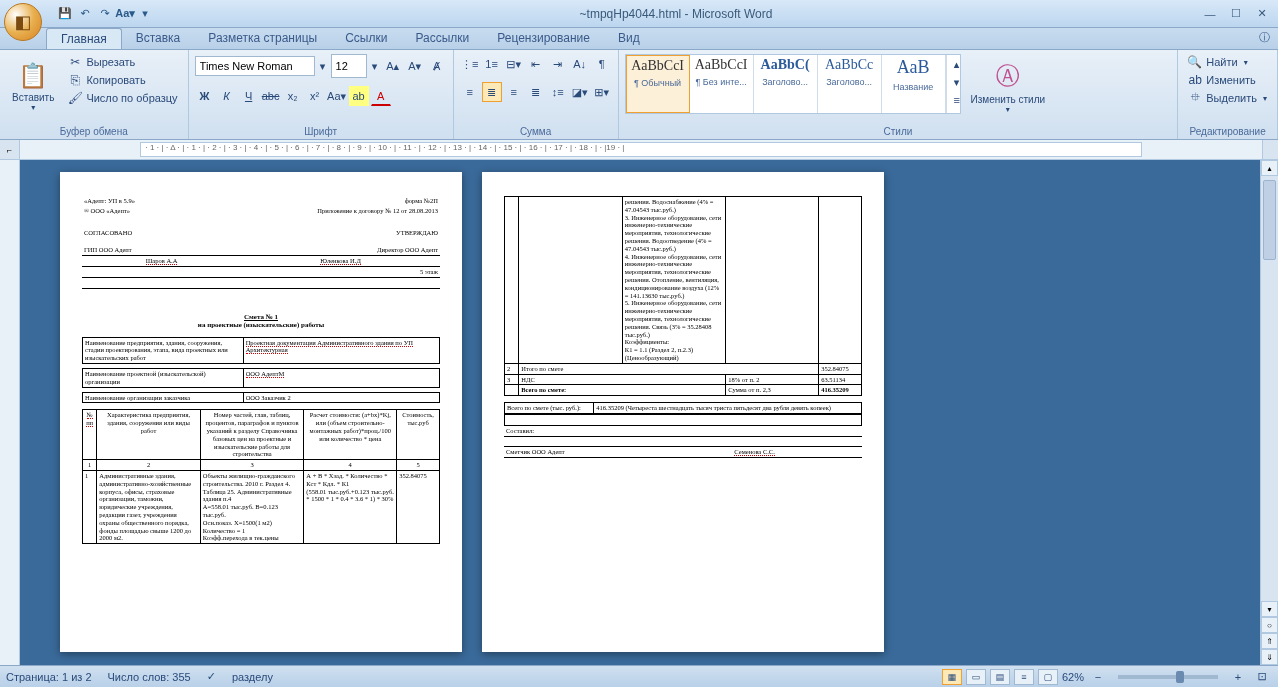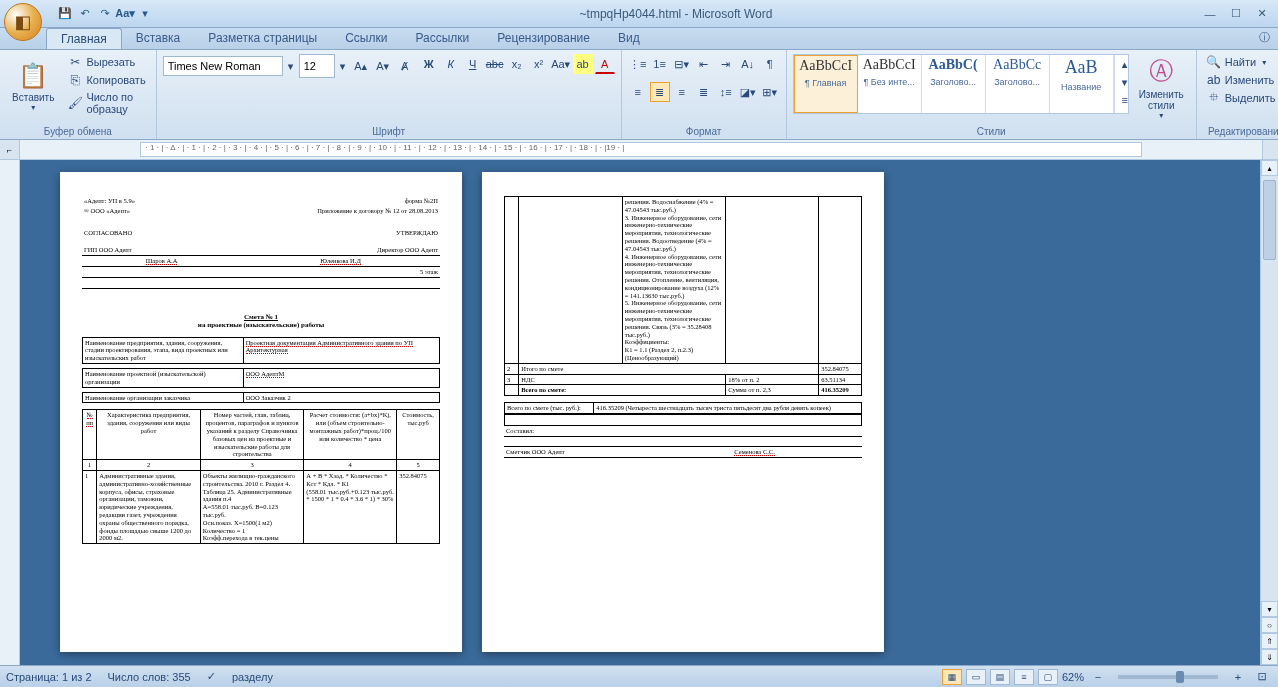--- a/index.html
+++ b/index.html
@@ -129,21 +129,21 @@
         <div class="small-btn">
             <span class="ico">🖌</span>
             <span>Число по образцу</span>
           </div>
       </div>
     </div>
     <div class="group-label">Буфер обмена</div>
   </div>
 
   <div class="group">
-    <div class="group-body" style="gap:4px">
+    <div class="group-body" style="flex-direction:column;gap:4px">
       <div class="font-row">
         <input class="font-name" value="Times New Roman" style="">
         <span class="fbtn" style="width:12px">▾</span>
         <input class="font-size" value="12" style="">
         <span class="fbtn" style="width:12px">▾</span>
         <div class="fbtn">A▴</div>
         <div class="fbtn">A▾</div>
         <div class="fbtn">Ⱥ</div>
       </div>
       <div class="font-row">
@@ -177,29 +177,29 @@
       <div class="font-row">
         <div class="fbtn">≡</div>
         <div class="fbtn sel">≣</div>
         <div class="fbtn">≡</div>
         <div class="fbtn">≣</div>
         <div class="fbtn">↕≡</div>
         <div class="fbtn">◪▾</div>
         <div class="fbtn">⊞▾</div>
       </div>
     </div>
-    <div class="group-label">Формат</div>
+    <div class="group-label">Сумма</div>
   </div>
 
   <div class="group" style="flex:1">
     <div class="group-body">
       <div class="style-gallery">
         <div class="style-item sel">
             <div class="style-prev">AaBbCcI</div>
-            <div class="style-name">¶ Главная</div>
+            <div class="style-name">¶ Обычный</div>
           </div>
         <div class="style-item">
             <div class="style-prev">AaBbCcI</div>
             <div class="style-name">¶ Без инте...</div>
           </div>
         <div class="style-item">
             <div class="style-prev" style="color:#2a5a9a;font-weight:bold">AaBbC(</div>
             <div class="style-name">Заголово...</div>
           </div>
         <div class="style-item">

